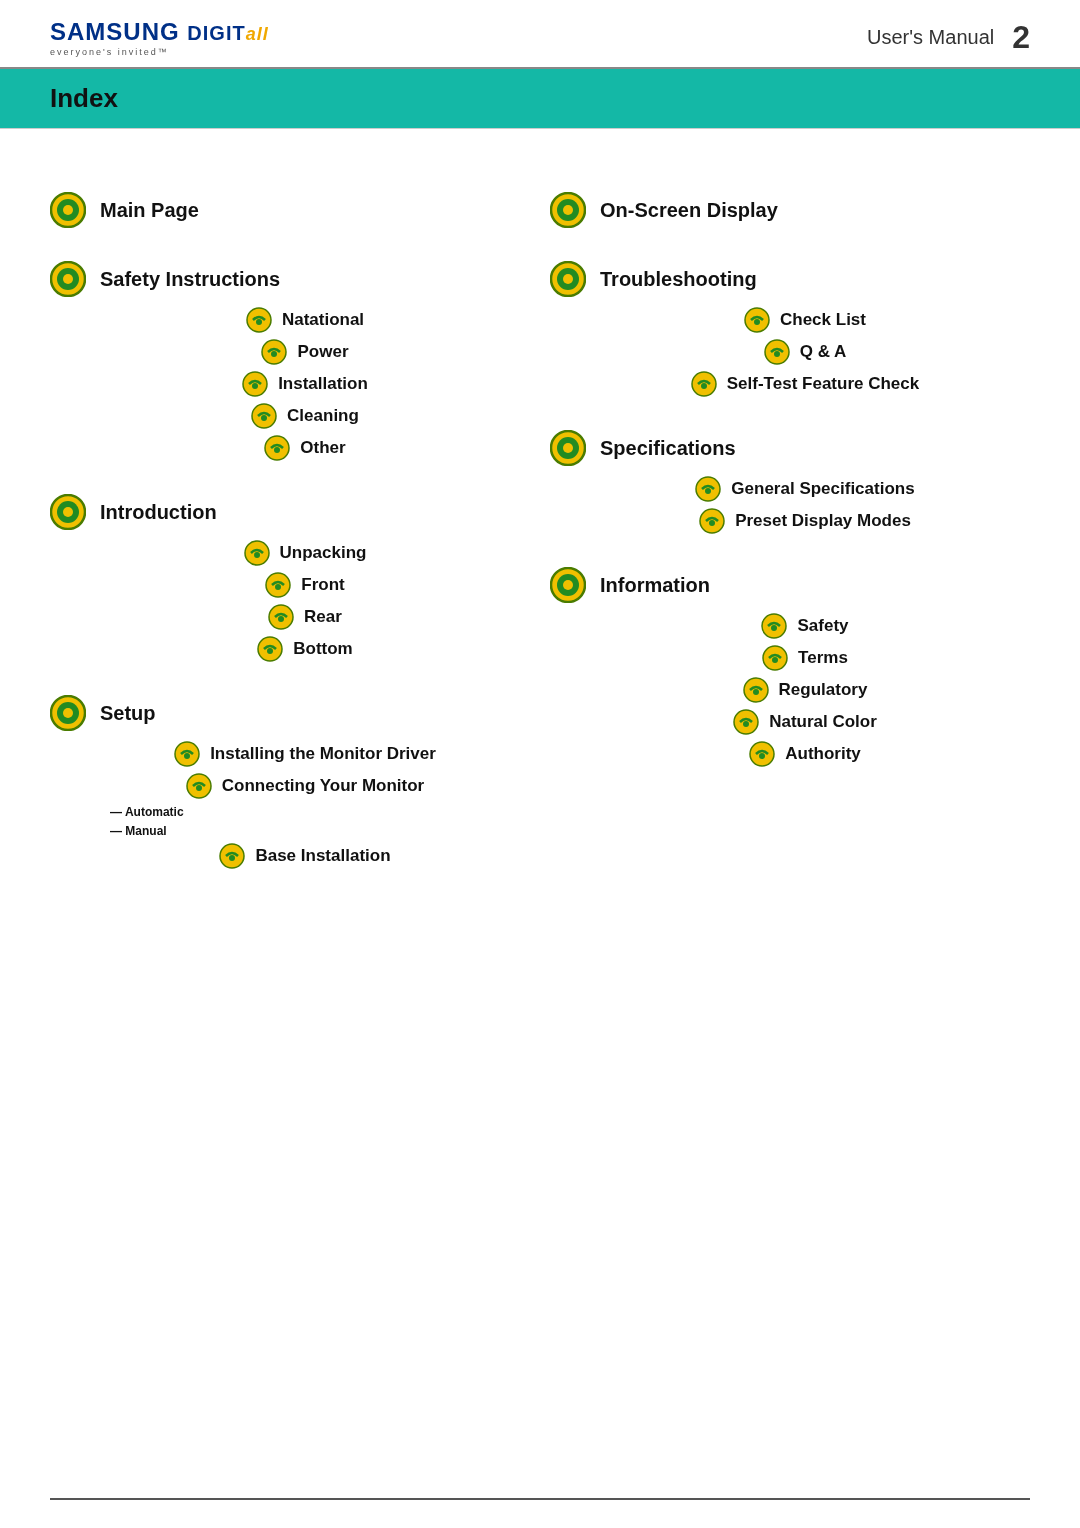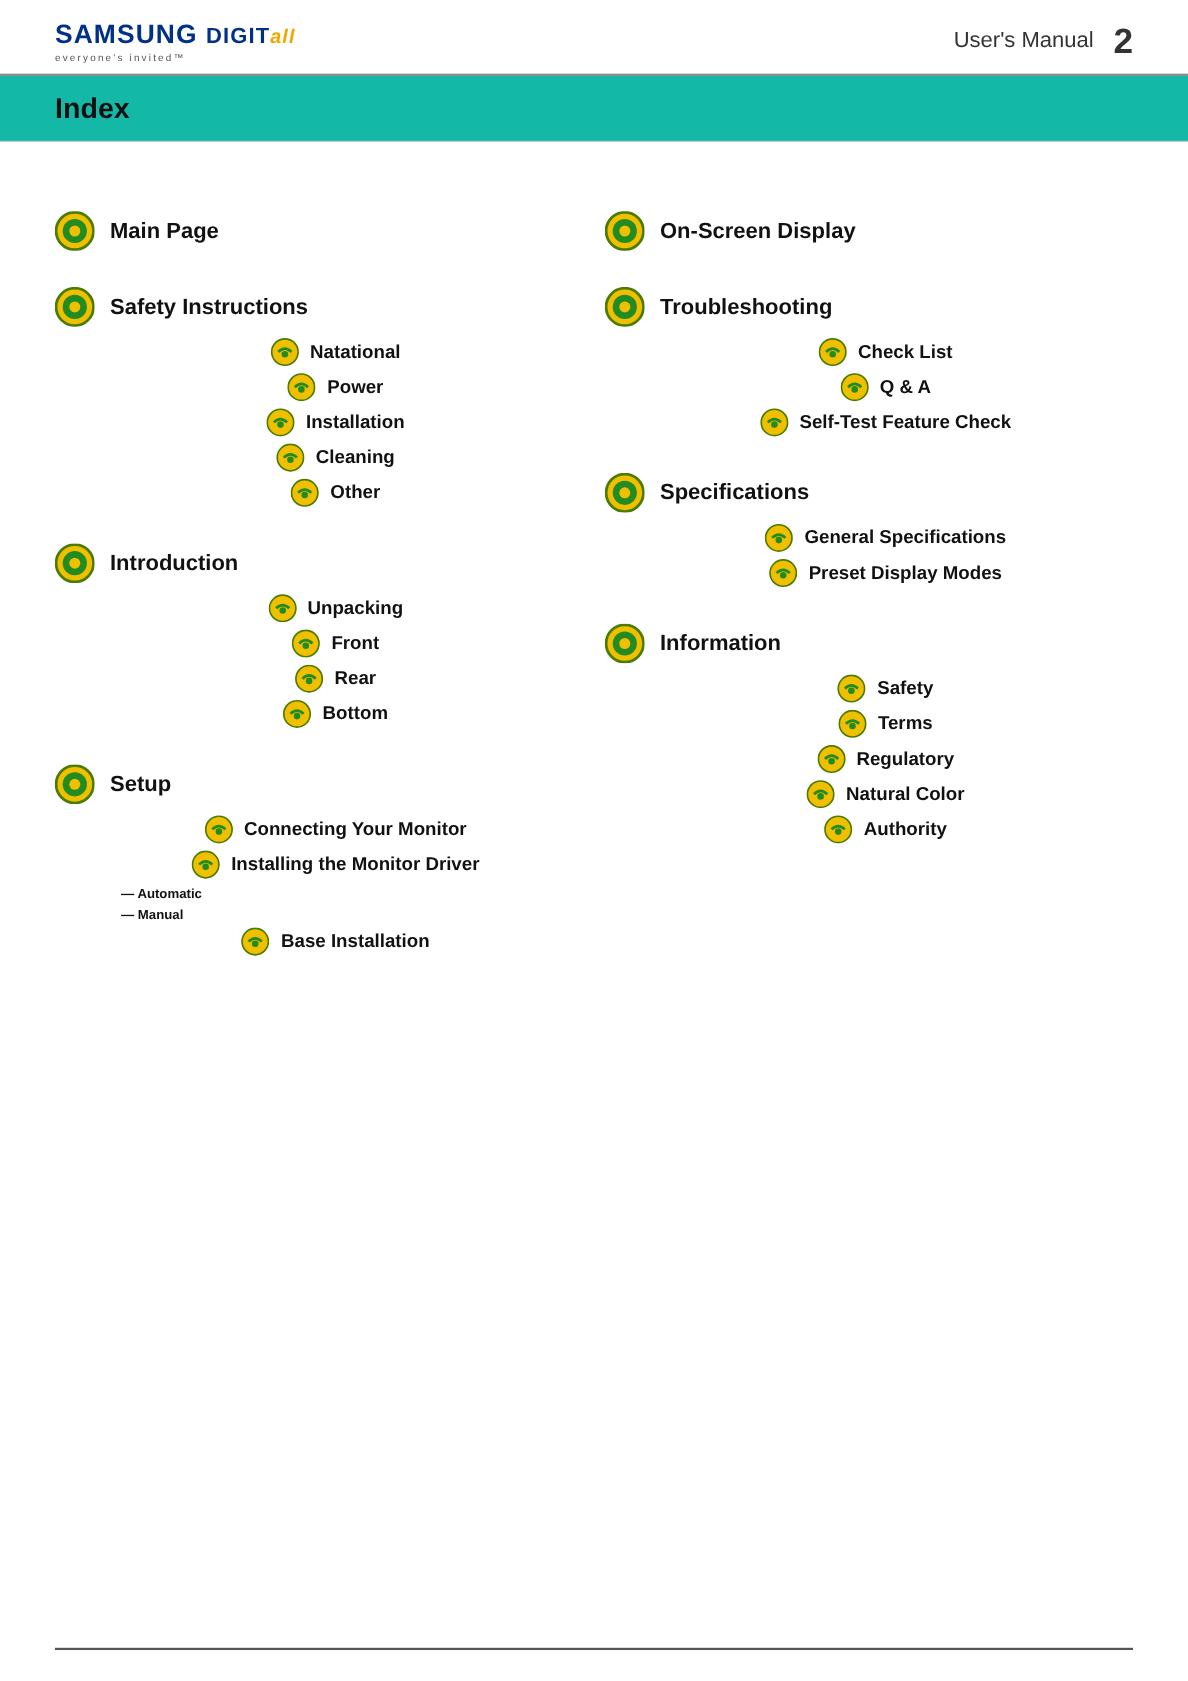--- a/index.html
+++ b/index.html
@@ -277,29 +277,29 @@
               <circle cx="18" cy="18" r="5" fill="#f0c000"></circle>
             </svg>
             <span class="section-title">Setup</span>
           </div>
           <div class="sub-item">
             <svg class="icon-sub" viewBox="0 0 26 26">
               <circle cx="13" cy="13" r="12" fill="#f0c000" stroke="#4a7c00" stroke-width="1.5"></circle>
               <path d="M7 13 Q13 7 19 13" fill="none" stroke="#228B22" stroke-width="2.5"></path>
               <circle cx="13" cy="15" r="3" fill="#228B22"></circle>
             </svg>
+            <span class="sub-item-label">Installing the Monitor Driver</span>
+          </div>
+          <div class="sub-item">
+            <svg class="icon-sub" viewBox="0 0 26 26">
+              <circle cx="13" cy="13" r="12" fill="#f0c000" stroke="#4a7c00" stroke-width="1.5"></circle>
+              <path d="M7 13 Q13 7 19 13" fill="none" stroke="#228B22" stroke-width="2.5"></path>
+              <circle cx="13" cy="15" r="3" fill="#228B22"></circle>
+            </svg>
             <span class="sub-item-label">Connecting Your Monitor</span>
-          </div>
-          <div class="sub-item">
-            <svg class="icon-sub" viewBox="0 0 26 26">
-              <circle cx="13" cy="13" r="12" fill="#f0c000" stroke="#4a7c00" stroke-width="1.5"></circle>
-              <path d="M7 13 Q13 7 19 13" fill="none" stroke="#228B22" stroke-width="2.5"></path>
-              <circle cx="13" cy="15" r="3" fill="#228B22"></circle>
-            </svg>
-            <span class="sub-item-label">Installing the Monitor Driver</span>
           </div>
           <div class="sub-sub-item">
             <span class="sub-sub-label">— Automatic</span>
           </div>
           <div class="sub-sub-item">
             <span class="sub-sub-label">— Manual</span>
           </div>
           <div class="sub-item">
             <svg class="icon-sub" viewBox="0 0 26 26">
               <circle cx="13" cy="13" r="12" fill="#f0c000" stroke="#4a7c00" stroke-width="1.5"></circle>

